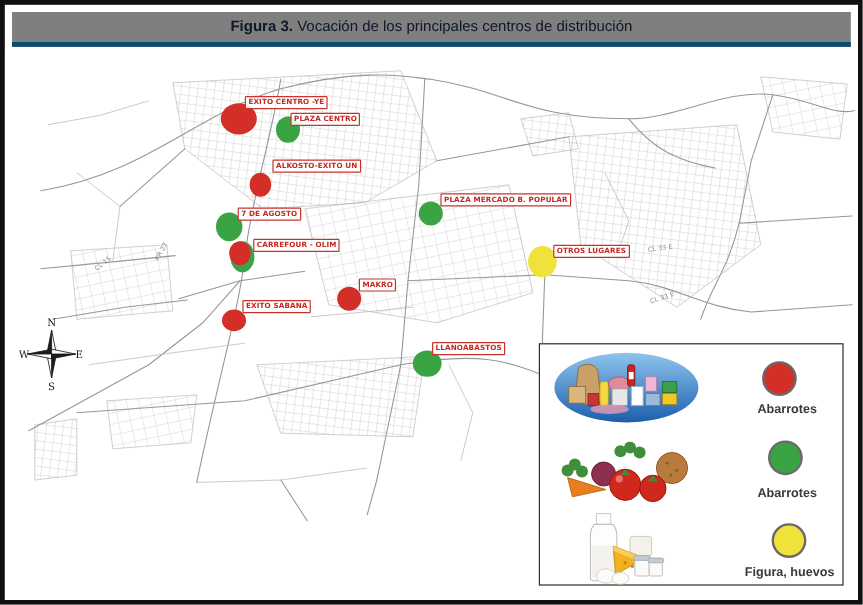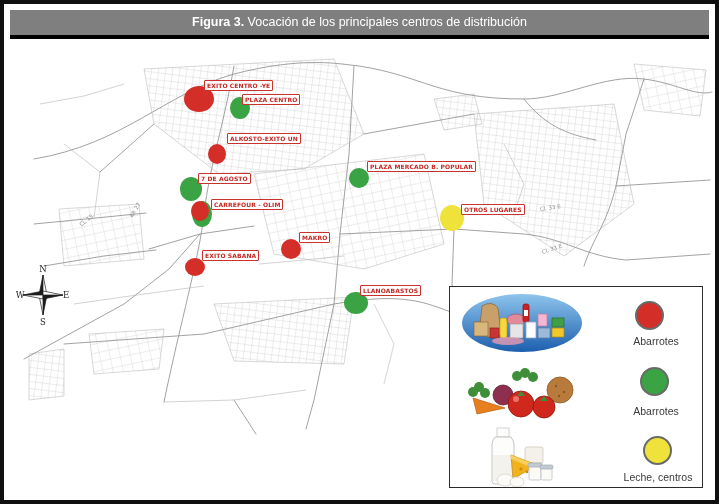--- a/index.html
+++ b/index.html
@@ -3,22 +3,22 @@
 <meta charset="utf-8">
 <style>
   html,body{margin:0;padding:0;background:#fff;}
   .page{
     position:relative;width:719px;height:504px;box-sizing:border-box;
     border:4px solid #101010;background:#fff;overflow:hidden;
     font-family:"Liberation Sans",sans-serif;
   }
   .title-bar{
     position:absolute;left:6px;top:6px;width:699px;height:25px;
-    background:#7f7f7f;border-bottom:4px solid #000000;
-    color:#ffffff;font-size:12.5px;line-height:25px;text-align:center;
+    background:#7f7f7f;border-bottom:4px solid #0c4a6e;
+    color:#0f172a;font-size:12.5px;line-height:25px;text-align:center;
   }
   .title-bar .bold{font-weight:bold;}
   .map-area{position:absolute;left:0;top:39px;width:719px;height:461px;background:#fff;}
   .street-svg{position:absolute;left:0;top:0;}
   #marker-layer{position:absolute;left:0;top:-39px;width:719px;height:504px;}
   .map-dot{position:absolute;border-radius:50%;}
   .map-label{
     position:absolute;font-family:"DejaVu Sans",sans-serif;
     font-size:6px;font-weight:bold;letter-spacing:.1px;color:#c42823;
     border:1px solid #c8342c;background:rgba(255,255,255,.88);
@@ -32,21 +32,21 @@
   .legend{
     position:absolute;left:445px;top:243px;width:252px;height:200px;
     background:#fff;border:1px solid #2b2b2b;
   }
   .legend-img{position:absolute;}
   .legend-dot{
     position:absolute;border-radius:50%;width:29px;height:29px;
     border:2px solid #6a6a6a;box-sizing:border-box;
   }
   .legend-label{
-    position:absolute;font-size:10.5px;font-weight:400;color:#3a3a3a;
+    position:absolute;font-size:10.5px;font-weight:700;color:#3a3a3a;
     white-space:nowrap;transform:translateX(-50%);
   }
 </style>
 </head>
 <body>
 
 <div class="page">
 
   <div class="title-bar">
     <span class="bold">Figura 3.</span><span> Vocación de los principales centros de distribución</span>
@@ -220,17 +220,17 @@
         <ellipse cx="32" cy="55" rx="7" ry="5" fill="#fcfbf7" stroke="#d5d2c8" stroke-width="0.8"></ellipse>
       </svg>
 
       <div class="legend-dot" style="left: 185px; top: 14px; background: rgb(212, 46, 41);"></div>
       <div class="legend-label" style="left:206px;top:48px">Abarrotes</div>
 
       <div class="legend-dot" style="left: 190px; top: 80px; background: rgb(58, 163, 67);"></div>
       <div class="legend-label" style="left:206px;top:118px">Abarrotes</div>
 
       <div class="legend-dot" style="left: 193px; top: 149px; background: rgb(239, 227, 59);"></div>
-      <div class="legend-label" style="left:208px;top:184px">Leche, centros</div>
+      <div class="legend-label" style="left:208px;top:184px">Figura, huevos</div>
     </div>
 
   </div>
 </div>
 
 </body></html>

